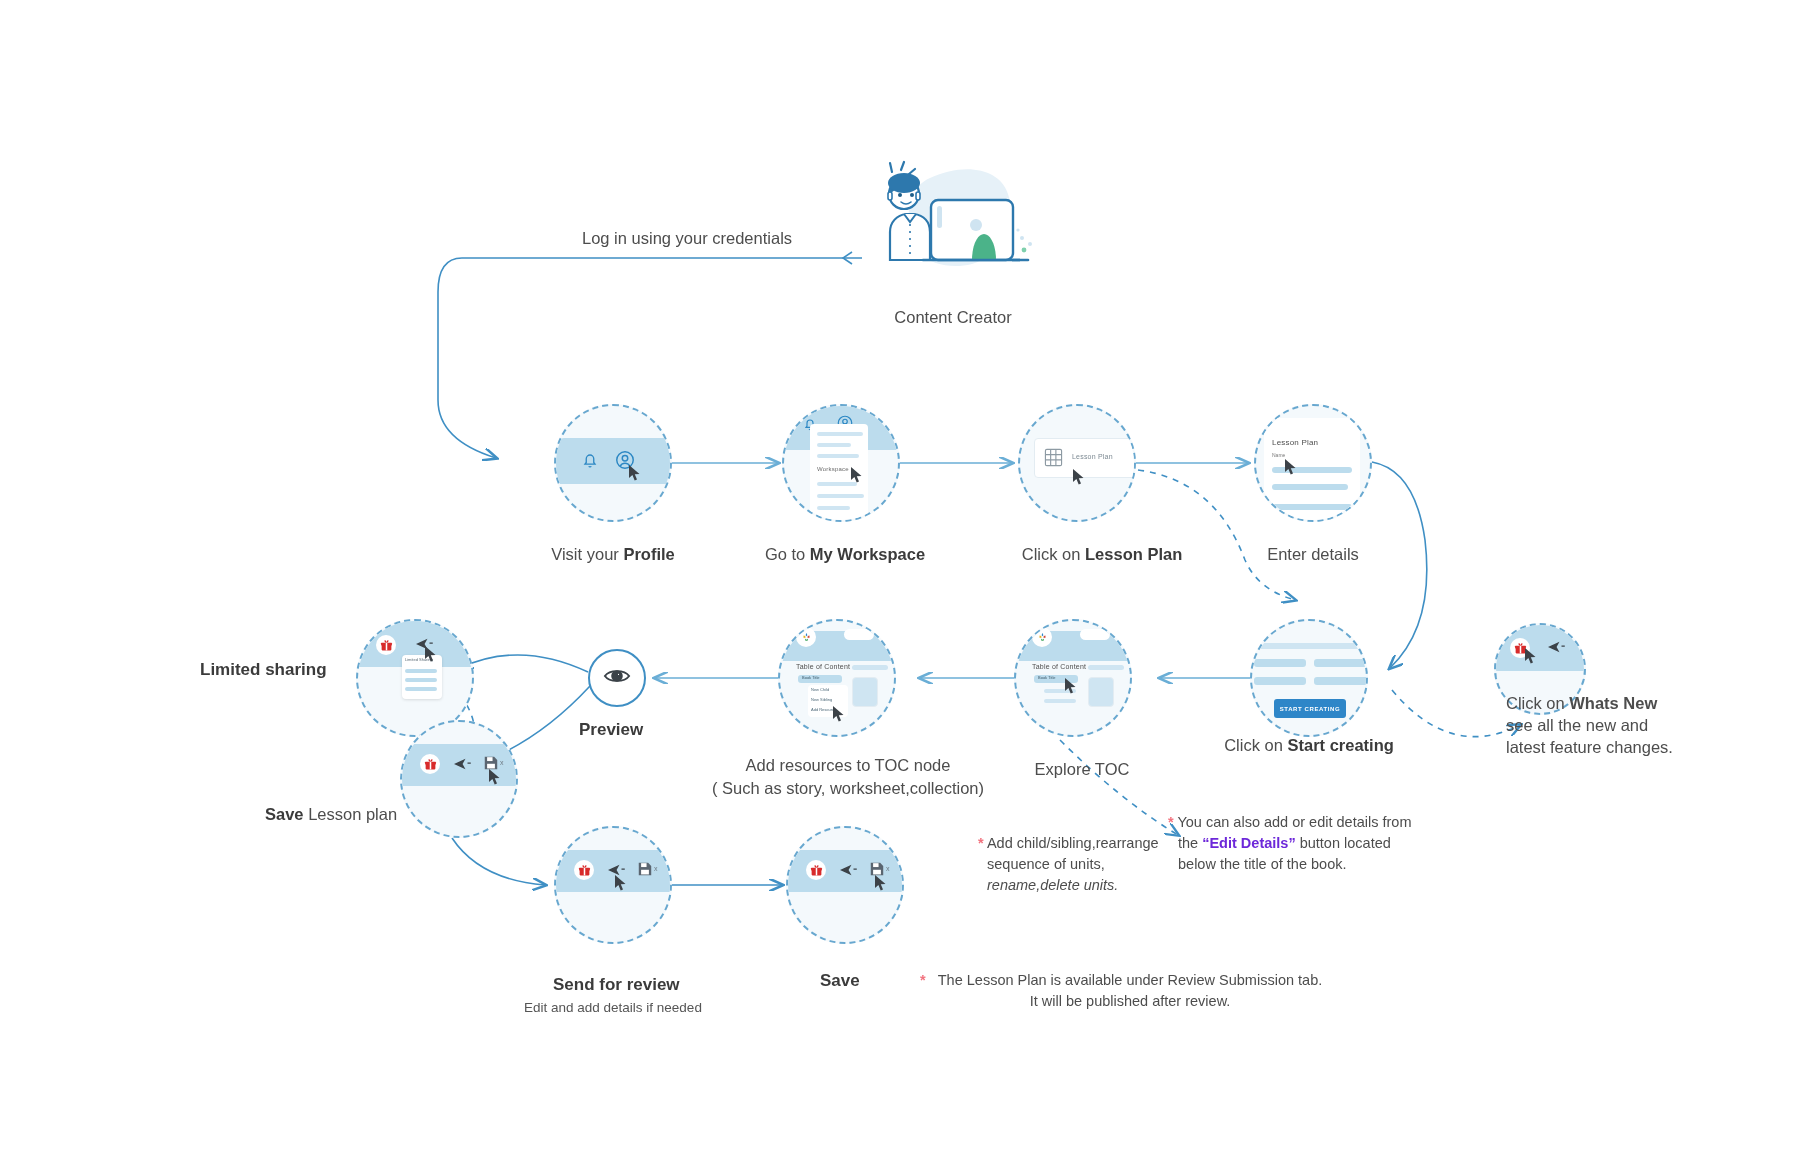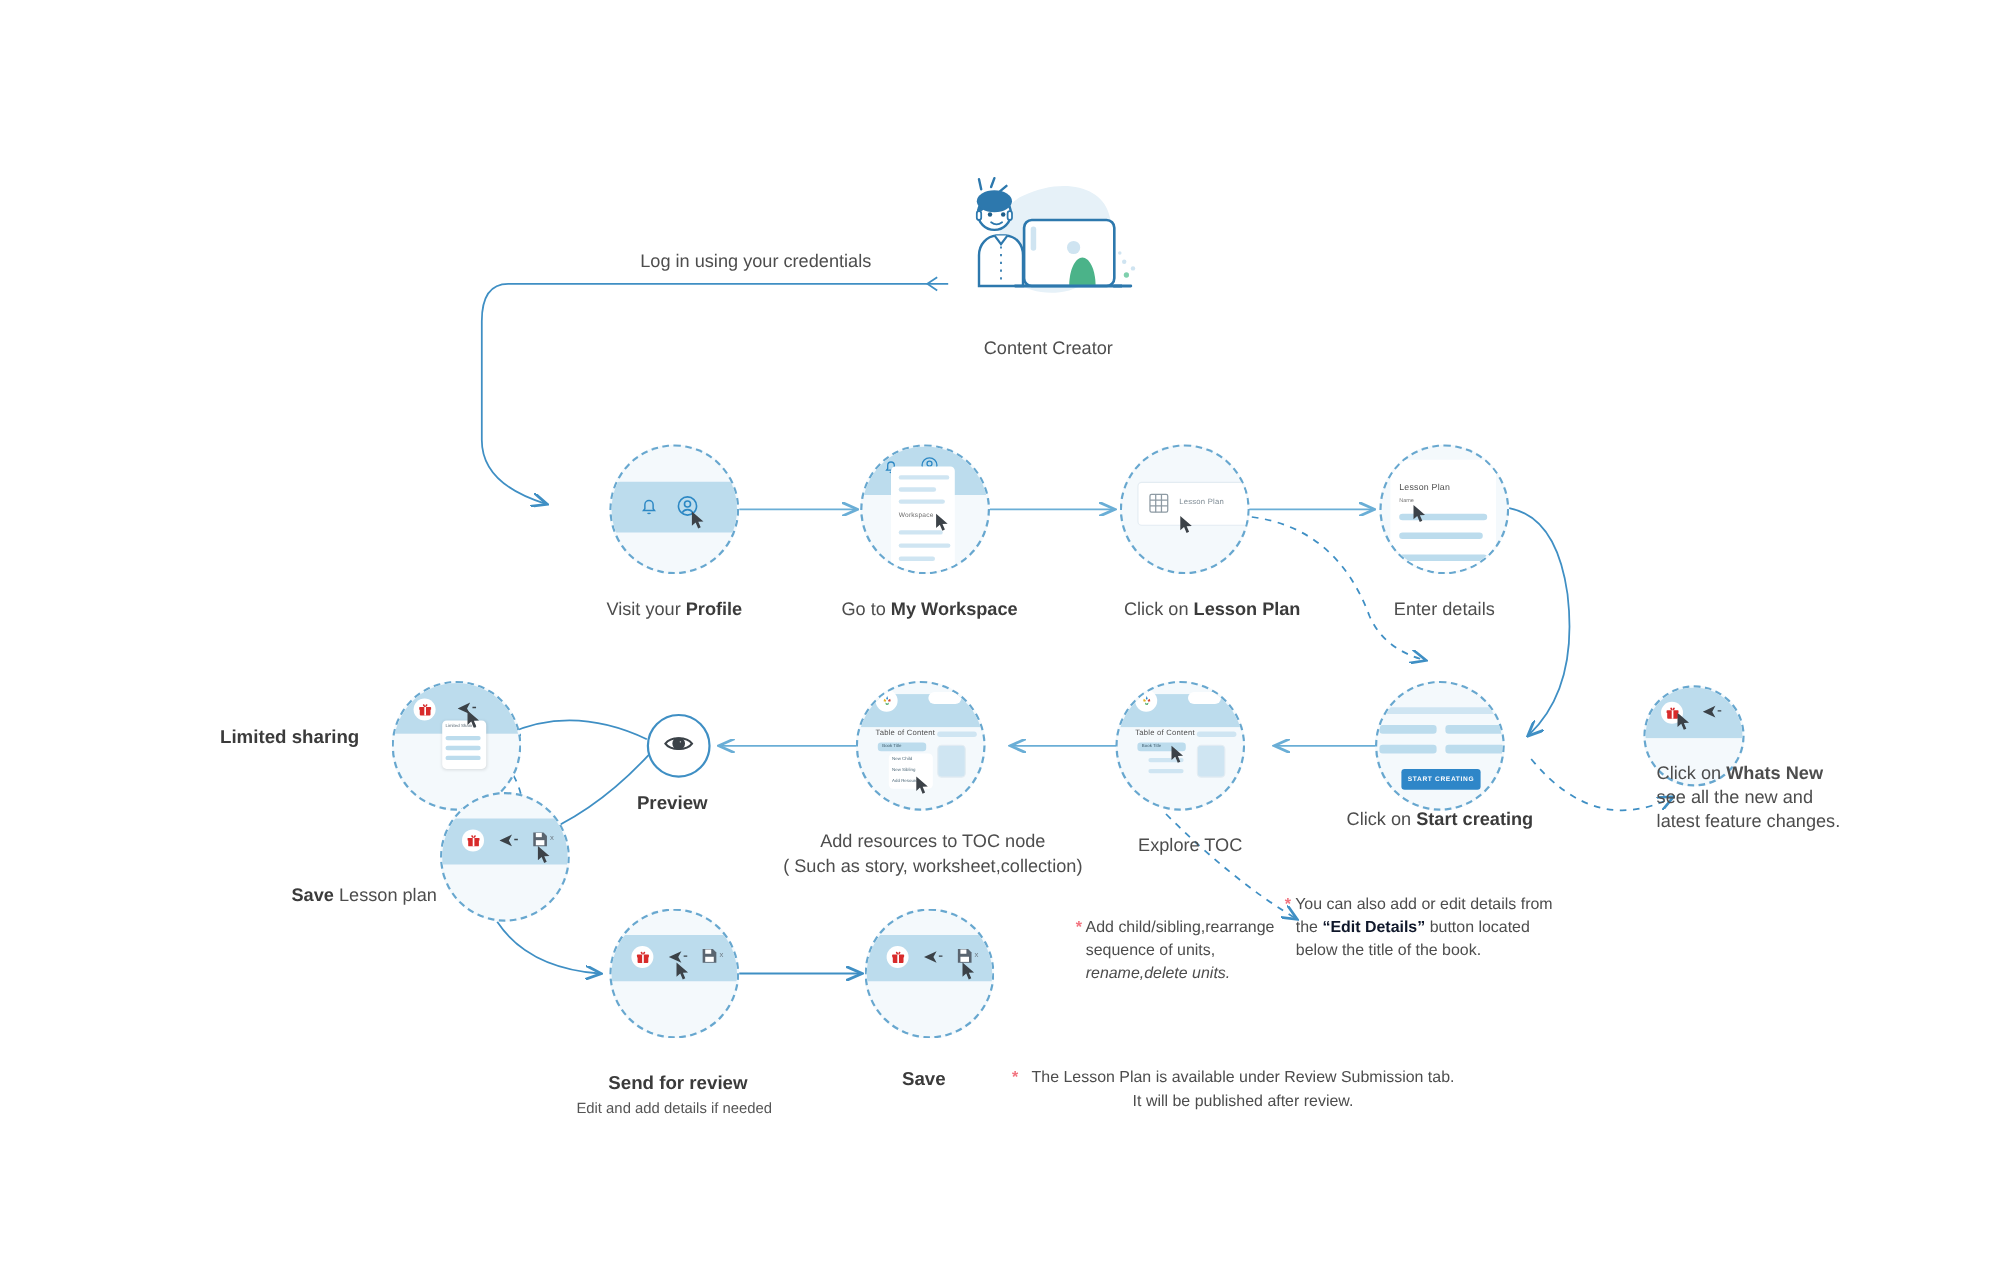--- a/index.html
+++ b/index.html
@@ -38,21 +38,21 @@
   .gift{position:absolute;width:20px;height:20px;border-radius:50%;background:#fff;
         display:flex;align-items:center;justify-content:center;}
   .ic{position:absolute;}
 
   
   .lbl{position:absolute;font-size:16.5px;color:#4d4d4d;white-space:nowrap;}
   .lbl b{color:#3b3b3b;font-weight:bold;}
   .lbl.ctr{transform:translateX(-50%);}
   .lbl2{position:absolute;font-size:16.5px;color:#4d4d4d;line-height:22px;}
   .note{position:absolute;font-size:14.5px;color:#4d4d4d;line-height:21px;}
-  .note b{font-weight:bold;color:#0f172a;}
+  .note b{font-weight:bold;color:#6d28d9;}
   .ast{color:#f2737f;font-weight:bold;}
   .small{position:absolute;font-size:13.5px;color:#555;white-space:nowrap;}
   .hd{position:absolute;font-size:17px;font-weight:bold;color:#3b3b3b;white-space:nowrap;}
 
   
   #hero{position:absolute;left:868px;top:160px;width:170px;height:125px;}
 </style>
 </head>
 <body>
 

